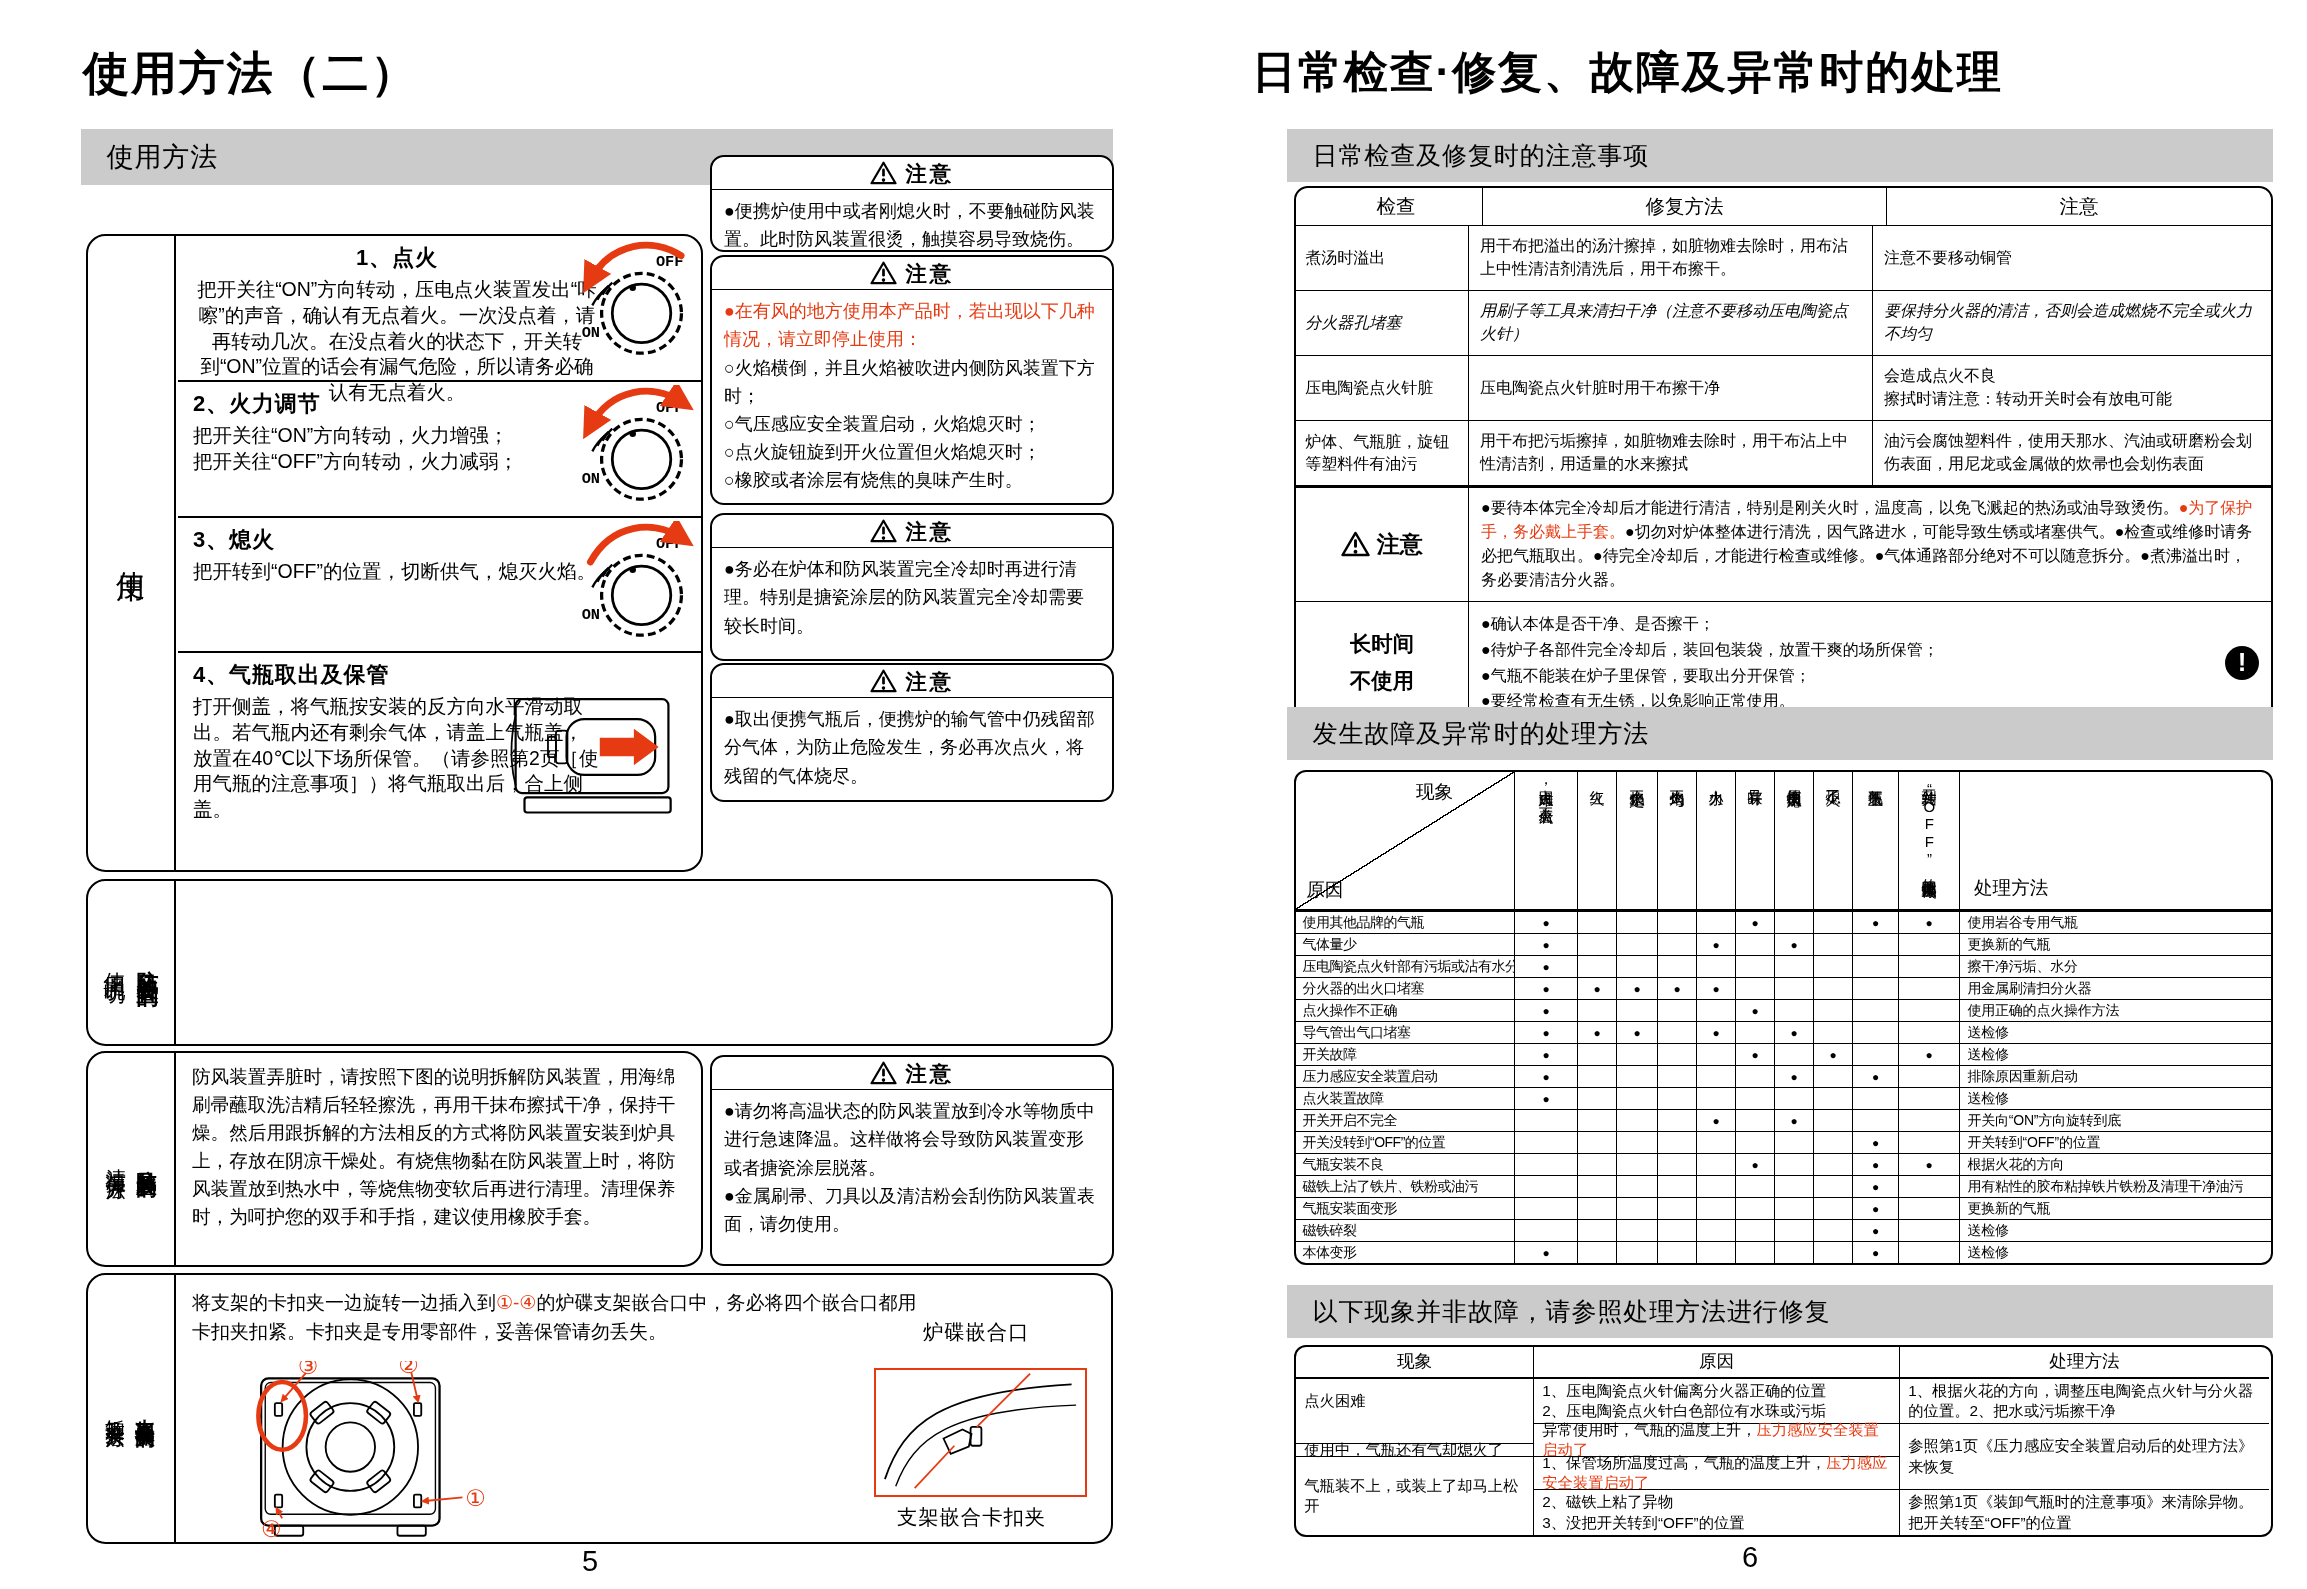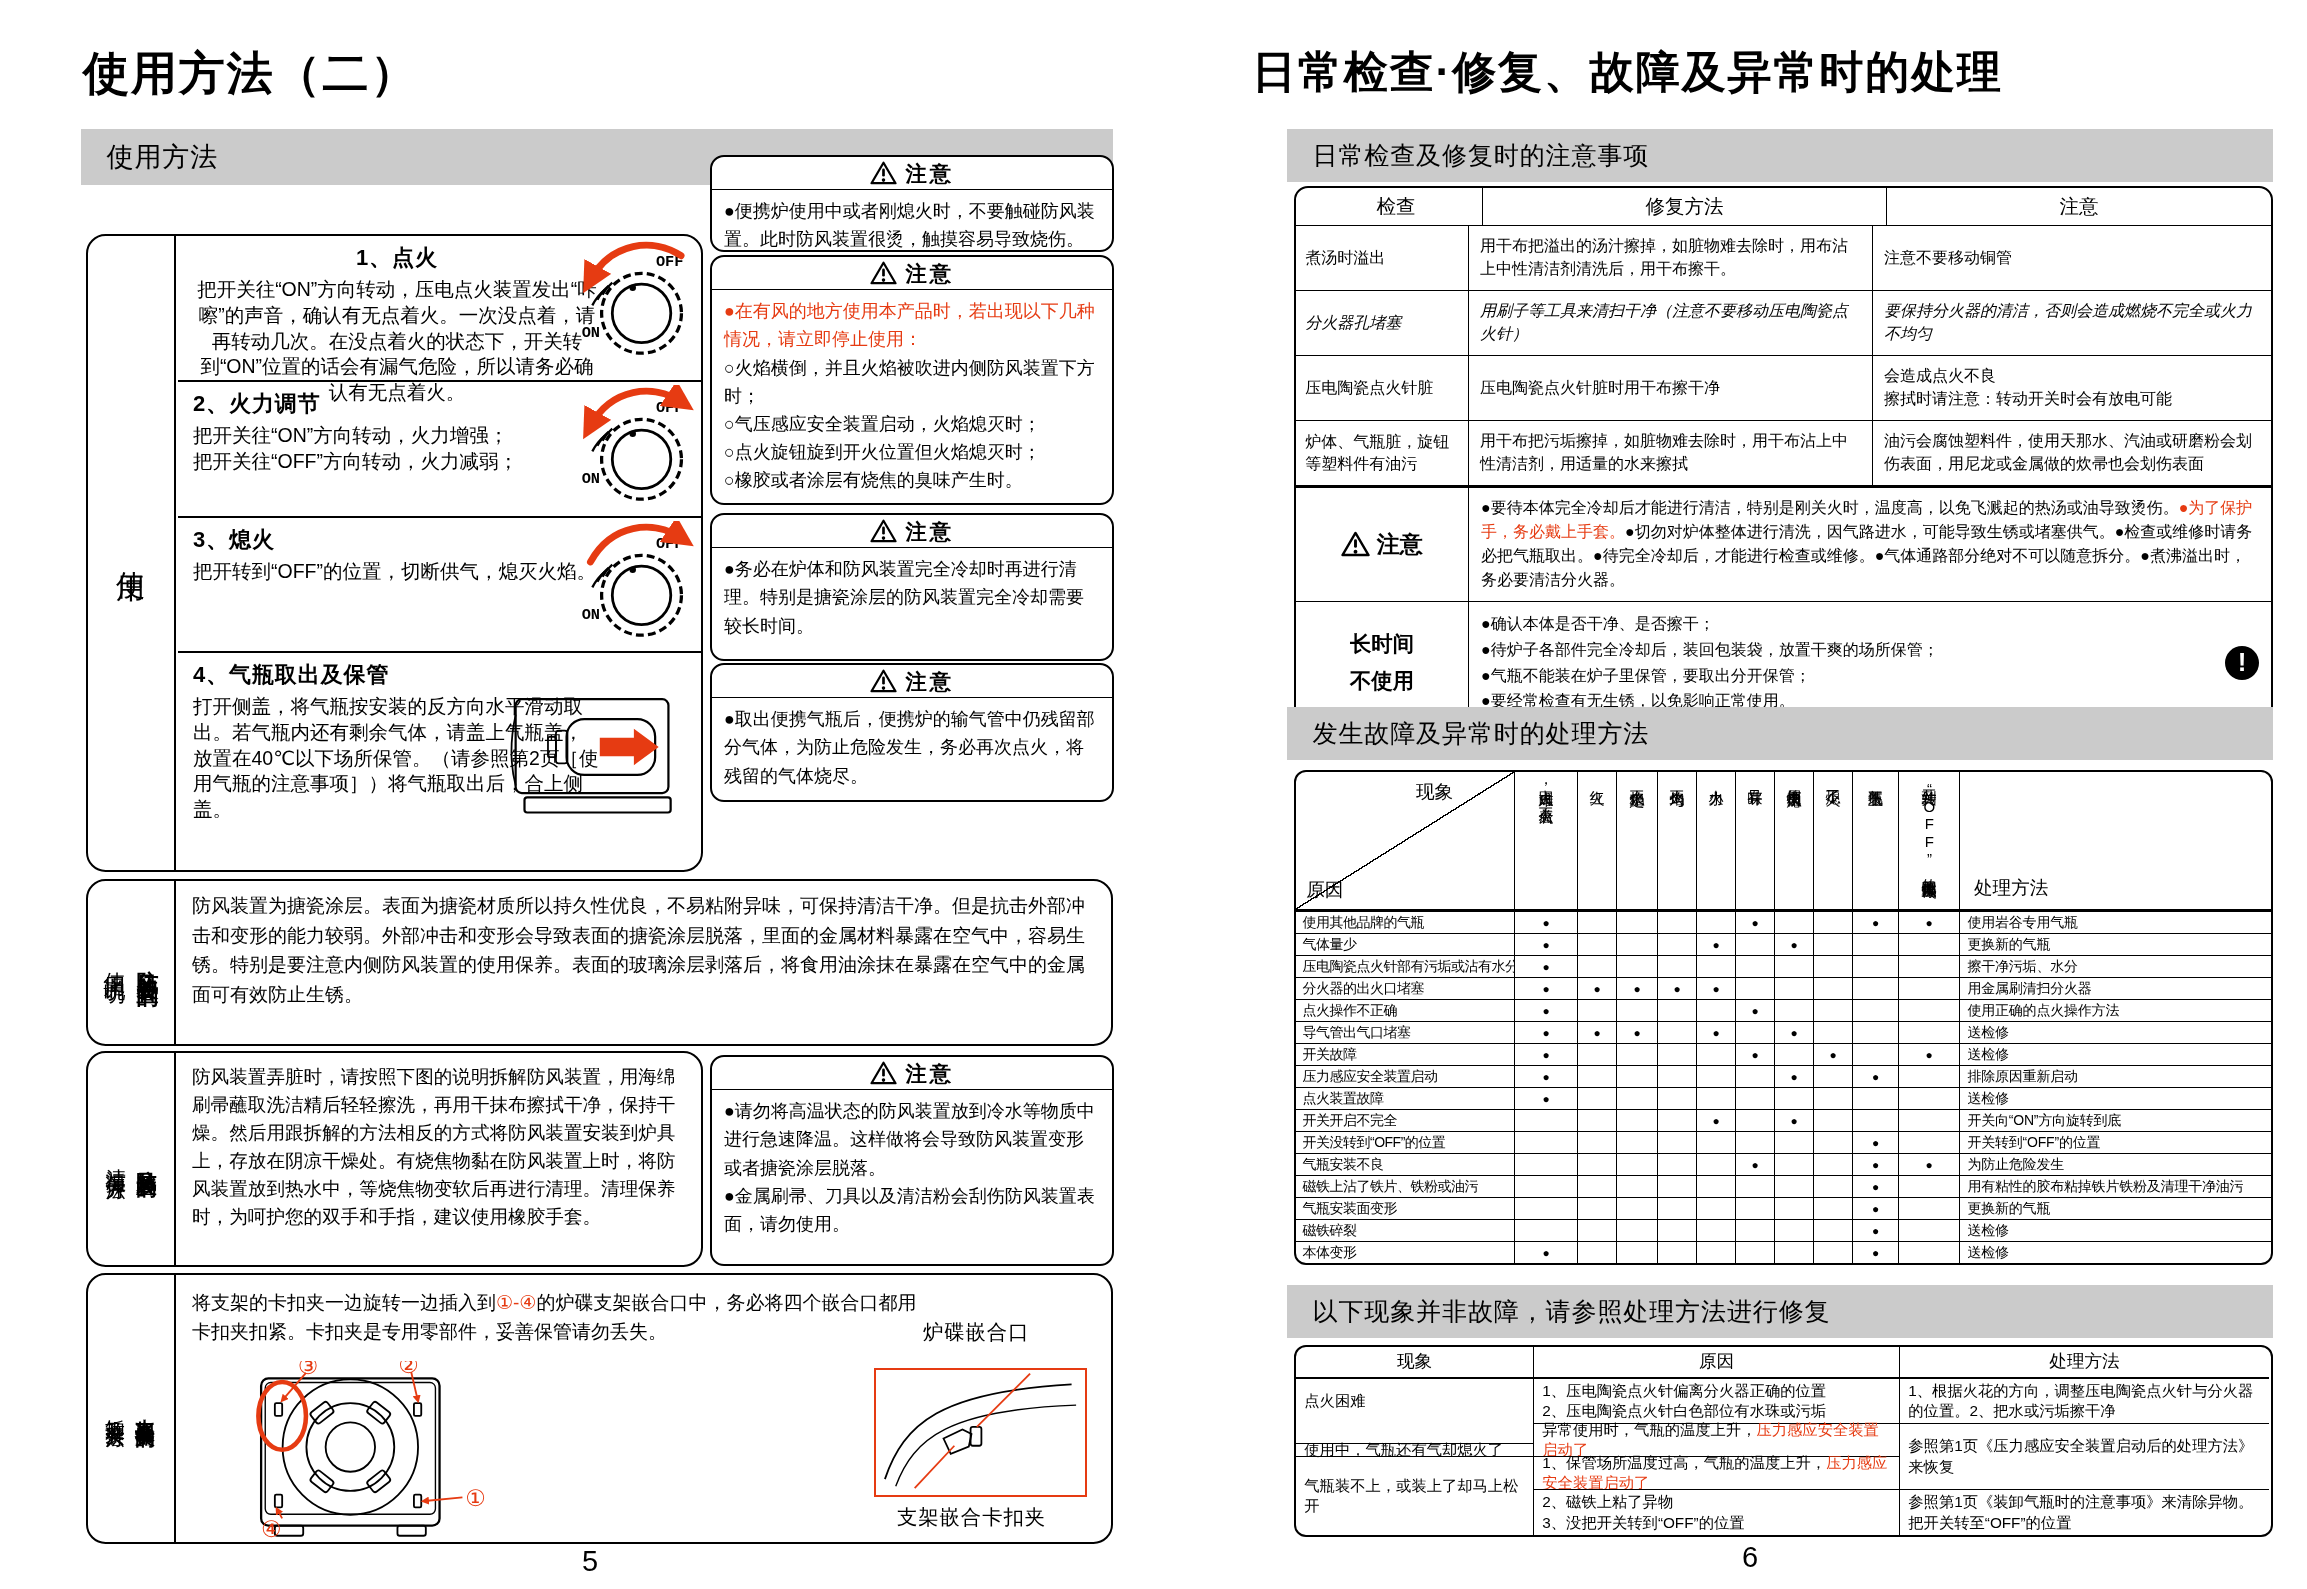--- a/index.html
+++ b/index.html
@@ -233,21 +233,20 @@
 </div>
   </div>
 
   <div class="abs roundbox" style="left:86px; top:879px; width:1027px; height:167px;">
     <div class="sidecol">
       <div class="sidelabels">
         <div class="vtext" style="font-size:22px;">使用说明</div>
         <div class="vtext" style="font-size:22px; font-weight:700;">防风装置的</div>
       </div>
     </div>
-    <div class="p-body" style="font-size:19px; line-height:1.55;">防风装置为搪瓷涂层。表面为搪瓷材质所以持久性优良，不易粘附异味，可保持清洁干净。但是抗击外部冲击和变形的能力较弱。外部冲击和变形会导致表面的搪瓷涂层脱落，里面的金属材料暴露在空气中，容易生锈。特别是要注意内侧防风装置的使用保养。表面的玻璃涂层剥落后，将食用油涂抹在暴露在空气中的金属面可有效防止生锈。</div>
   </div>
 
   <div class="abs roundbox" style="left:86px; top:1051px; width:617px; height:216px;">
     <div class="sidecol">
       <div class="sidelabels">
         <div class="vtext" style="font-size:20.4px; letter-spacing:1.9px;">清洁与保养方法</div>
         <div class="vtext" style="font-size:20.4px; font-weight:700; letter-spacing:1.9px;">防风装置的</div>
       </div>
     </div>
     <div class="p-body" style="font-size:18.6px; line-height:1.5;">防风装置弄脏时，请按照下图的说明拆解防风装置，用海绵刷帚蘸取洗洁精后轻轻擦洗，再用干抹布擦拭干净，保持干燥。然后用跟拆解的方法相反的方式将防风装置安装到炉具上，存放在阴凉干燥处。有烧焦物黏在防风装置上时，将防风装置放到热水中，等烧焦物变软后再进行清理。清理保养时，为呵护您的双手和手指，建议使用橡胶手套。</div>
@@ -624,21 +623,21 @@
             <div class="mkc"></div>
             <div class="mkc"></div>
             <div class="mkc"></div>
             <div class="mkc"></div>
             <div class="mkc">●</div>
             <div class="mkc"></div>
             <div class="mkc"></div>
             <div class="mkc">●</div>
             <div class="mkc">●</div>
           </div>
-    <div class="f-remedy">为防止危险发生</div>
+    <div class="f-remedy">根据火花的方向</div>
   </div>
 
   <div class="f-row">
     <div class="f-cause">磁铁上沾了铁片、铁粉或油污</div>
     <div class="f-marks">
             <div class="mkc"></div>
             <div class="mkc"></div>
             <div class="mkc"></div>
             <div class="mkc"></div>
             <div class="mkc"></div>

